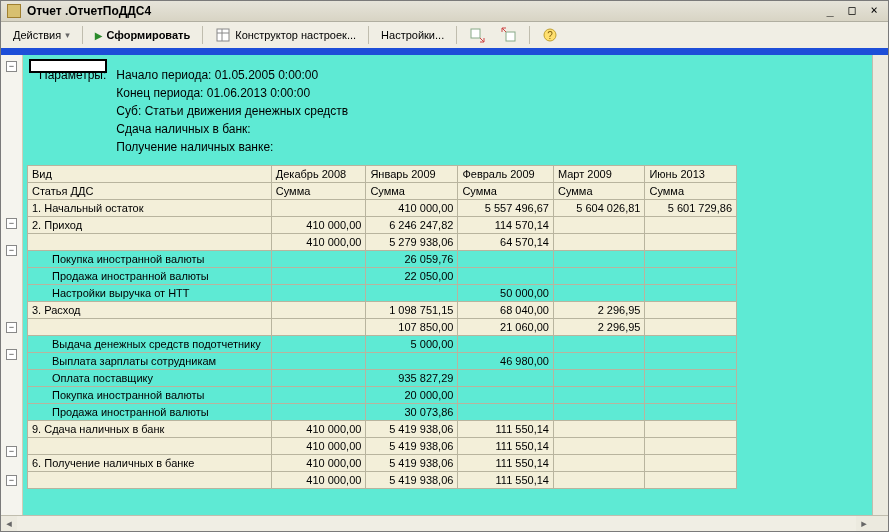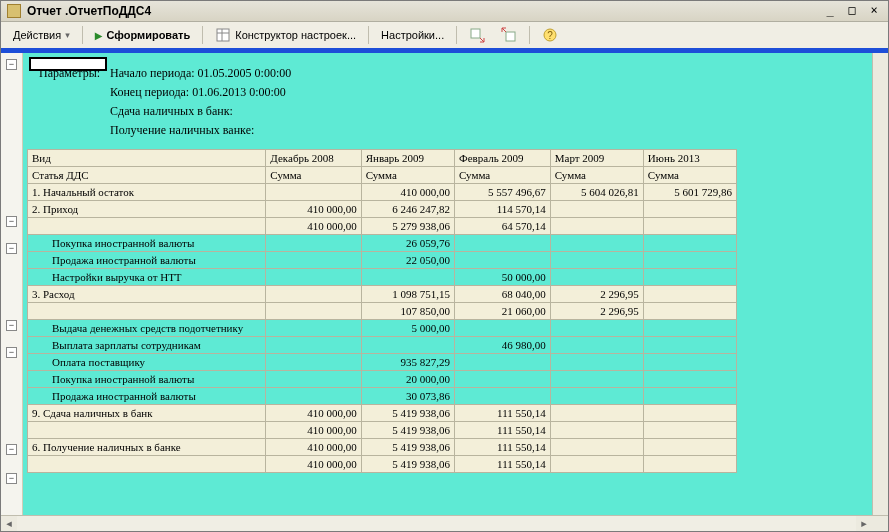--- a/index.html
+++ b/index.html
@@ -23,30 +23,30 @@
     border-bottom: 1px solid #b0aea0;
   }
   .titlebar .spacer { flex: 1; }
   .winbtn { width: 16px; height: 14px; text-align: center; line-height: 12px; cursor: pointer; font-family: monospace; }
   .toolbar {
     background: #f0eee4;
     padding: 3px 6px;
     display: flex;
     align-items: center;
     gap: 4px;
-    border-bottom: 5px solid #1d4ed8;
+    border-bottom: 7px solid #1d4ed8;
   }
   .tbtn { padding: 2px 6px; cursor: pointer; display: flex; align-items: center; gap: 4px; }
   .sep { width: 1px; height: 18px; background: #c0bdae; margin: 0 2px; }
   .actions-dd::after { content: " ▾"; font-size: 9px; color: #666; }
   .play { color: #2a8a2a; font-size: 10px; }
   .content { flex: 1; display: flex; overflow: hidden; }
   .gutter { width: 22px; background: #f5f4ee; border-right: 1px solid #d0ceb8; padding-top: 6px; }
   .gutter .tctl, .gutter .tctl2 { width: 11px; height: 11px; margin: 0 auto 2px; border: 1px solid #888; background: #fff; font-size: 9px; line-height: 9px; text-align: center; cursor: pointer; color: #333; }
-  .main { flex: 1; overflow: auto; padding: 6px 10px 6px 4px; position: relative; font-family: Liberation Serif, serif; }
+  .main { flex: 1; overflow: auto; padding: 6px 10px 6px 4px; position: relative; }
   .selbox { position: absolute; left: 6px; top: 4px; width: 78px; height: 14px; border: 2px solid #000; background: #fff; }
   .params { margin: 4px 0 8px 6px; font-size: 12px; }
   .params td { padding: 1px 4px; vertical-align: top; }
   table.rep { border-collapse: collapse; width: 710px; }
   table.rep th, table.rep td {
     border: 1px solid #b8b49e;
     padding: 2px 4px;
     text-align: left;
     white-space: nowrap;
   }
@@ -146,20 +146,24 @@
             <tr>
               <td>Параметры:</td>
               <td>Начало периода: 01.05.2005 0:00:00</td>
             </tr>
         <tr>
               <td></td>
               <td>Конец периода: 01.06.2013 0:00:00</td>
             </tr>
         <tr>
               <td></td>
+              <td>Суб: Статьи движения денежных средств</td>
+            </tr>
+        <tr>
+              <td></td>
               <td>Сдача наличных в банк:</td>
             </tr>
         <tr>
               <td></td>
               <td>Получение наличных ванке:</td>
             </tr>
       </tbody>
         </table>
 
       <table class="rep">

